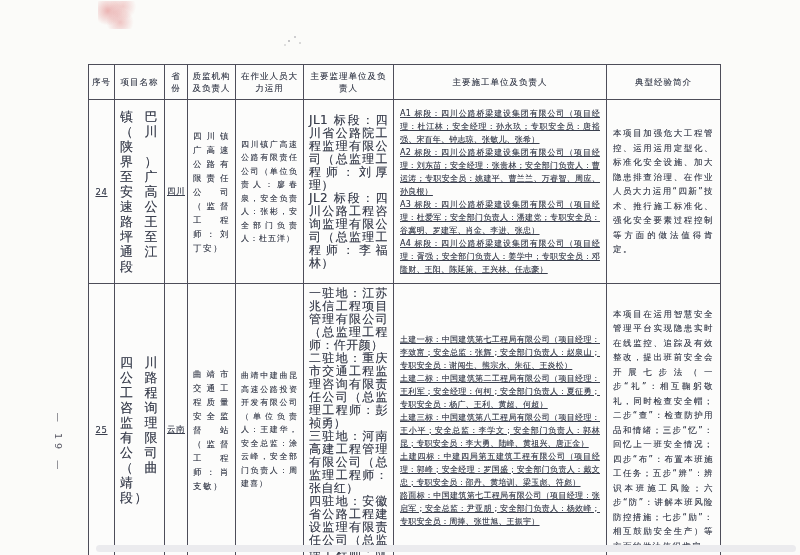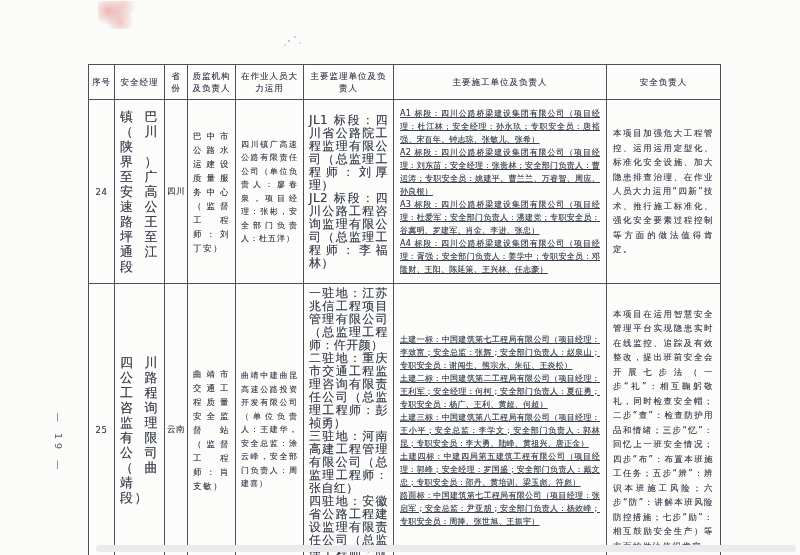--- a/index.html
+++ b/index.html
@@ -42,21 +42,21 @@
     font-weight:normal;
     vertical-align:middle;
     text-shadow:0 0 .5px rgba(58,63,78,.55);
   }
   .doc thead th{
     height:30px;font-size:8.5px;letter-spacing:1px;text-align:center;padding:2px 2px;line-height:12px;
   }
   tr.r24{height:184px;}
   tr.r25{height:209px;}
 
-  td.c-seq,td.c-prov{text-align:center;font-size:8.5px;letter-spacing:.5px;}
+  td.c-seq,td.c-prov{text-align:center;font-size:8.5px;letter-spacing:.5px;text-decoration:underline;}
   td.c-proj{font-size:13px;line-height:15px;letter-spacing:1.6px;text-align:justify;padding:2px 5px;}
   td.c-qc{font-size:8.5px;line-height:14px;letter-spacing:1.6px;text-align:justify;padding:2px 5px;}
   td.c-build{font-size:8px;line-height:13.5px;letter-spacing:1px;text-align:justify;padding:2px 5px;}
   td.c-superv{font-size:12px;line-height:13px;letter-spacing:.4px;white-space:pre-wrap;text-align:justify;padding:3px 5px;}
   td.c-constr{font-size:8px;line-height:13px;letter-spacing:.2px;white-space:pre-wrap;text-align:justify;padding:3px 6px;text-decoration:underline;}
   td.c-exp{font-size:8.5px;line-height:14.5px;letter-spacing:1.4px;white-space:pre-wrap;text-align:justify;padding:3px 6px;}
 
   
   .bottom-strip{
     position:absolute;left:96px;top:545px;width:700px;height:7px;
@@ -82,36 +82,36 @@
         <col style="width:23px">
         <col style="width:48px">
       <col style="width:68px">
         <col style="width:90px">
         <col style="width:213px">
         <col style="width:114px">
     </colgroup>
     <thead>
       <tr>
         <th>序号</th>
-        <th>安全经理</th>
+        <th>项目名称</th>
         <th>省份</th>
         <th>质监机构及负责人</th>
         <th>在作业人员大力运用</th>
         <th>主要监理单位及负责人</th>
         <th>主要施工单位及负责人</th>
-        <th>安全负责人</th>
+        <th>典型经验简介</th>
       </tr>
     </thead>
     <tbody>
       <tr class="r24">
         <td class="c-seq">24</td>
         <td class="c-proj">镇巴（川陕界）至广安高速公路王坪至通江段</td>
         <td class="c-prov">四川</td>
-        <td class="c-qc">巴中市公路水运建设质量服务中心（监督工程师：刘丁安）</td>
-        <td class="c-build">四川镇广高速公路有限责任公司（单位负责人：廖春泉，项目经理：张彬，安全部门负责人：杜五洋）</td>
+        <td class="c-qc">四川镇广高速公路有限责任公司（监督工程师：刘丁安）</td>
+        <td class="c-build">四川镇广高速公路有限责任公司（单位负责人：廖春泉，安全负责人：张彬，安全部门负责人：杜五洋）</td>
         <td class="c-superv">JL1 标段：四川省公路院工程监理有限公司（总监理工程师：刘厚理）
 JL2 标段：四川公路工程咨询监理有限公司（总监理工程师：李福林）</td>
         <td class="c-constr">A1 标段：四川公路桥梁建设集团有限公司（项目经理：杜江林；安全经理：孙永玖；专职安全员：唐裕强、宋百年、钟志琼、张敏儿、张希）
 A2 标段：四川公路桥梁建设集团有限公司（项目经理：刘东苗；安全经理：张贵林；安全部门负责人：曹运涛；专职安全员：姚建平、曹兰兰、万睿智、周应、孙良根）
 A3 标段：四川公路桥梁建设集团有限公司（项目经理：杜爱军；安全部门负责人：潘建党；专职安全员：谷冀明、罗建军、肖金、李进、张忠）
 A4 标段：四川公路桥梁建设集团有限公司（项目经理：胥强；安全部门负责人：姜学中；专职安全员：邓隆财、王阳、陈延策、王兴林、任志豪）</td>
         <td class="c-exp">本项目加强危大工程管控、运用运用定型化、标准化安全设施、加大隐患排查治理、在作业人员大力运用“四新”技术、推行施工标准化、强化安全要素过程控制等方面的做法值得肯定。</td>
       </tr>
       <tr class="r25">
         <td class="c-seq">25</td>

